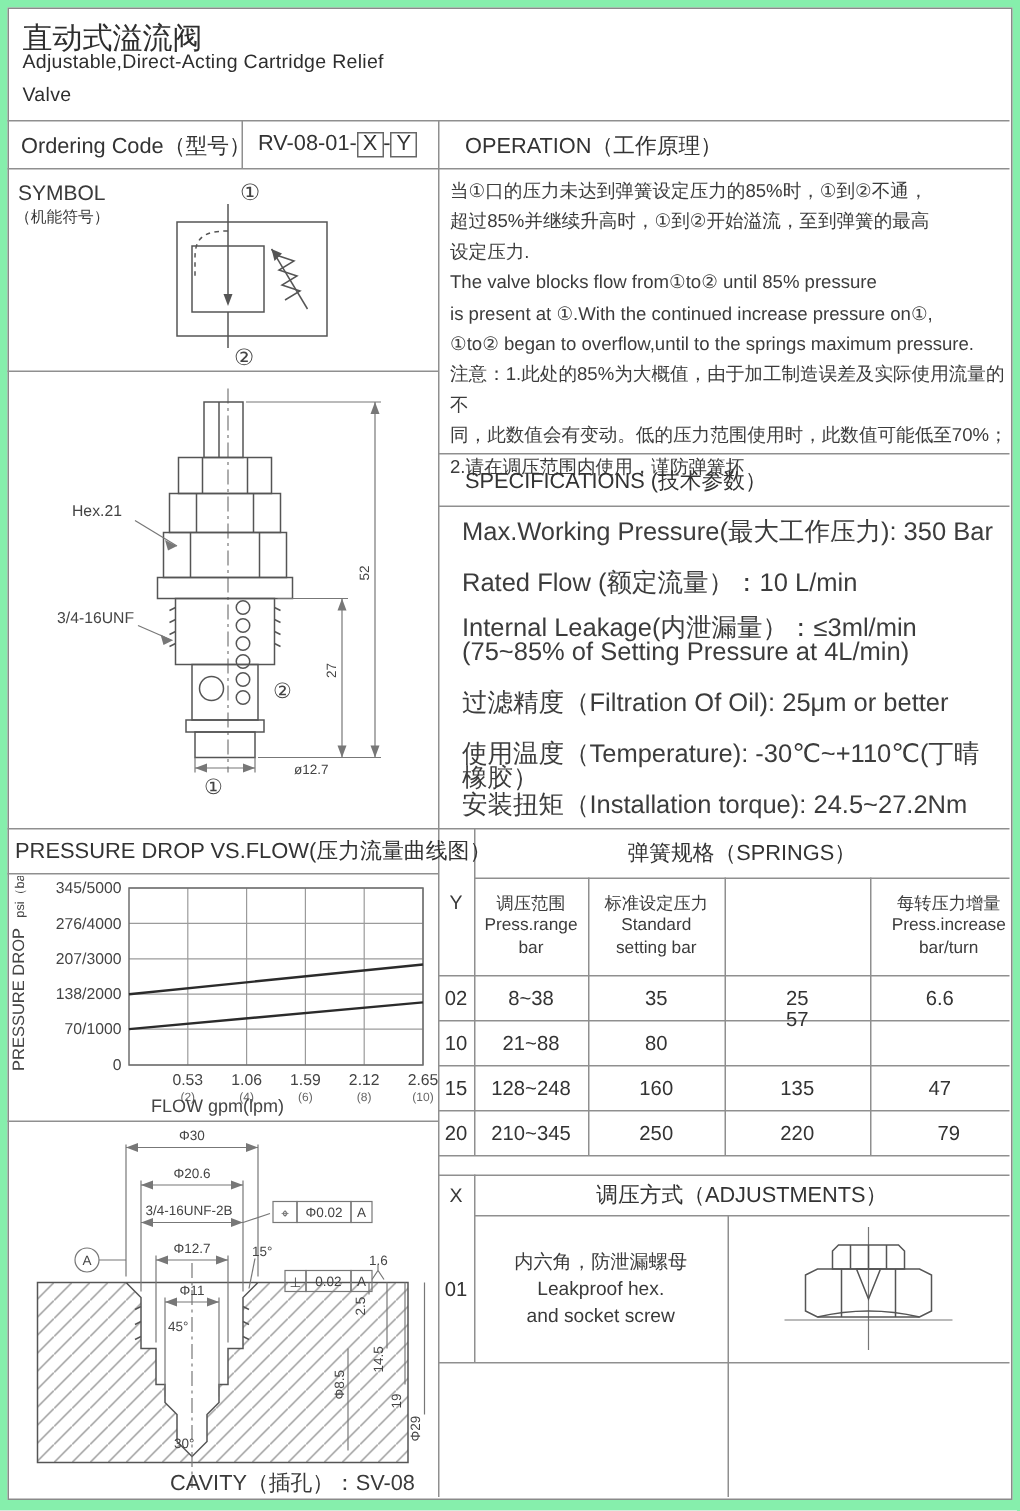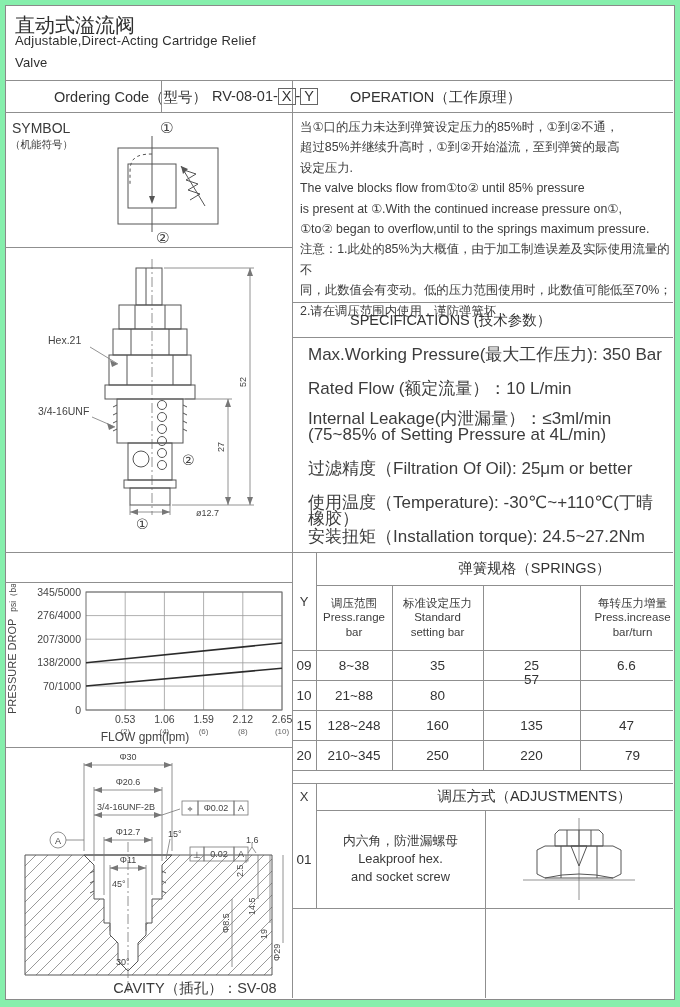--- a/index.html
+++ b/index.html
@@ -5,21 +5,21 @@
   html,body{margin:0;padding:0;background:#e8e8e8;}
   .page{position:relative;width:680px;height:1007px;background:#86efac;
         font-family:"Liberation Sans","DejaVu Sans",sans-serif;color:#3a3a3a;overflow:hidden;}
   .frame{position:absolute;left:5px;top:5px;width:668px;height:993px;border:1px solid #8a8a8a;background:#fff;}
   .hline,.vline{position:absolute;background:#8f8f8f;}
   .hline{height:1px;}
   .vline{width:1px;}
   .abs{position:absolute;}
   .title-cn{left:15px;top:12px;font-size:20px;color:#2e2e2e;}
   .title-en{left:15px;font-size:13px;color:#2e2e2e;letter-spacing:.2px;}
-  .sec-head{font-size:14.5px;color:#333;margin-left:40px;}
+  .sec-head{font-size:14.5px;color:#333;}
   .code-box{display:inline-block;border:1px solid #666;padding:0 3px;line-height:15px;}
   .op-text{left:300px;top:117px;width:372px;font-size:12.4px;line-height:20.4px;color:#3c3c3c;}
   .spec-item{left:308px;width:360px;font-size:17px;color:#3c3c3c;line-height:16px;}
   .cellc{display:flex;align-items:center;justify-content:center;text-align:center;position:absolute;}
   .colhead{font-size:11.5px;line-height:14.5px;color:#3c3c3c;}
   .num{font-size:13.5px;color:#333;}
   svg text{font-family:"Liberation Sans","DejaVu Sans",sans-serif;}
   .dwg{stroke:#555;fill:none;stroke-width:1;}
   .dim{stroke:#777;fill:none;stroke-width:0.8;}
   .dimtxt{font-size:9px;fill:#444;}
@@ -169,20 +169,21 @@
 
   <div class="abs sec-head" style="left:310px;top:311px">SPECIFICATIONS (技术参数）</div>
   <div class="abs spec-item" style="top:347px">Max.Working Pressure(最大工作压力): 350 Bar</div>
   <div class="abs spec-item" style="top:381px">Rated Flow (额定流量）：10 L/min</div>
   <div class="abs spec-item" style="top:411px">Internal Leakage(内泄漏量）：≤3ml/min</div>
   <div class="abs spec-item" style="top:427px">(75~85% of Setting Pressure at 4L/min)</div>
   <div class="abs spec-item" style="top:461px">过滤精度（Filtration Of Oil):    25μm or better</div>
   <div class="abs spec-item" style="top:495px">使用温度（Temperature):   -30℃~+110℃(丁晴橡胶）</div>
   <div class="abs spec-item" style="top:529px">安装扭矩（Installation torque):   24.5~27.2Nm</div>
 
+  <div class="abs" style="left:10px;top:558px;font-size:14.6px;color:#333">PRESSURE DROP VS.FLOW(压力流量曲线图）</div>
   <svg id="chart-svg" class="abs" style="left:0;top:584px" width="292" height="162">
     <text transform="rotate(-90 16 130)" x="16" y="130" font-size="11" fill="#444">
       <tspan>PRESSURE DROP</tspan>
       <tspan font-size="8.5" dx="4">psi（bar）</tspan>
     </text>
     <g id="chart-gen">
         <line x1="86" y1="126" x2="282" y2="126" stroke="#9b9b9b" stroke-width="0.8"></line>
         <text x="81" y="129.5" text-anchor="end" font-size="10.5" fill="#444">0</text>
         <line x1="86" y1="102.05797101449275" x2="282" y2="102.05797101449275" stroke="#9b9b9b" stroke-width="0.8"></line>
         <text x="81" y="105.55797101449275" text-anchor="end" font-size="10.5" fill="#444">70/1000</text>
@@ -315,21 +316,21 @@
   <div class="cellc colhead" style="left:316px;top:585px;width:76px;height:65px">
     <div><span>调压范围</span><br><span>Press.range</span><br><span>bar</span></div>
   </div>
   <div class="cellc colhead" style="left:392px;top:585px;width:91px;height:65px">
     <div><span>标准设定压力</span><br><span>Standard</span><br><span>setting bar</span></div>
   </div>
   <div class="cellc colhead" style="left:580px;top:585px;width:105px;height:65px">
     <div><span>每转压力增量</span><br><span>Press.increase</span><br><span>bar/turn</span></div>
   </div>
 
-  <div class="cellc num" style="left:292px;top:650px;width:24px;height:30px">09</div>
+  <div class="cellc num" style="left:292px;top:650px;width:24px;height:30px">02</div>
   <div class="cellc num" style="left:316px;top:650px;width:76px;height:30px">8~38</div>
   <div class="cellc num" style="left:392px;top:650px;width:91px;height:30px">35</div>
   <div class="cellc num" style="left:483px;top:650px;width:97px;height:30px">25</div>
   <div class="cellc num" style="left:580px;top:650px;width:93px;height:30px">6.6</div>
 
   <div class="cellc num" style="left:292px;top:680px;width:24px;height:30px">10</div>
   <div class="cellc num" style="left:316px;top:680px;width:76px;height:30px">21~88</div>
   <div class="cellc num" style="left:392px;top:680px;width:91px;height:30px">80</div>
   <div class="cellc num" style="left:483px;top:664px;width:97px;height:30px">57</div>
 

